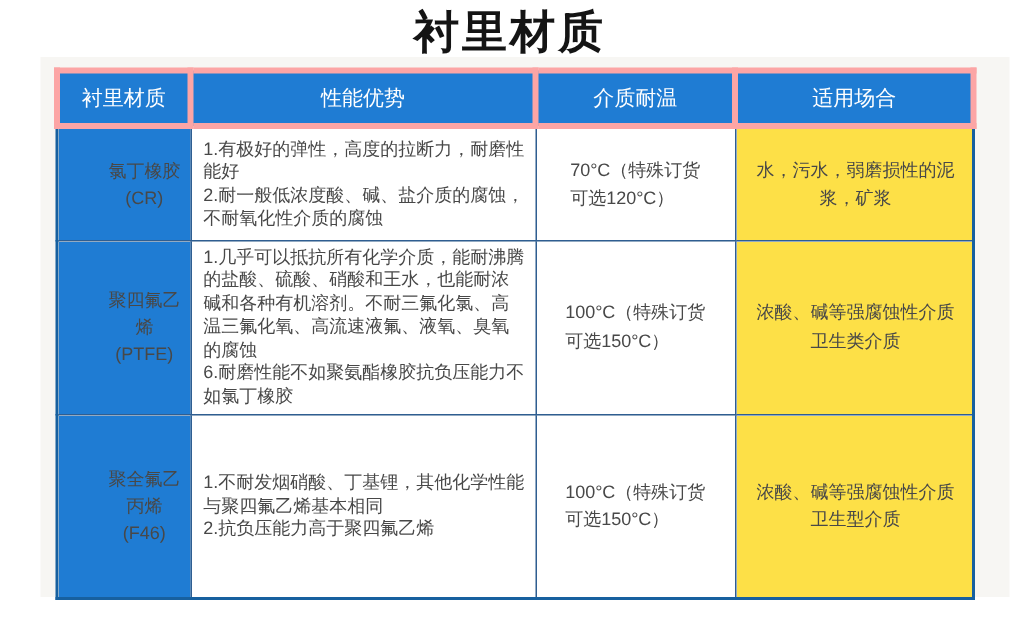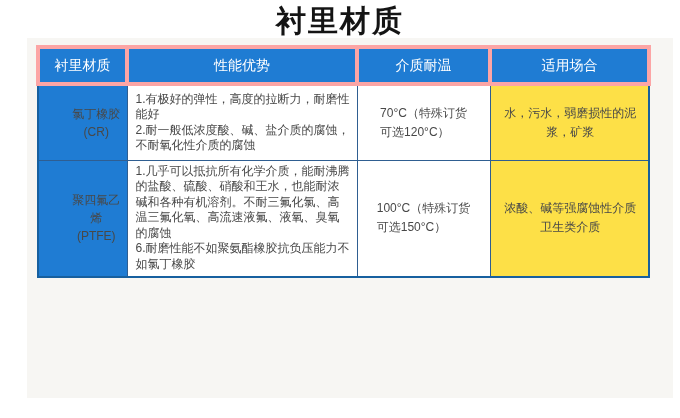--- a/index.html
+++ b/index.html
@@ -98,14 +98,29 @@
     <td class="perf">
           <div>1.几乎可以抵抗所有化学介质，能耐沸腾的盐酸、硫酸、硝酸和王水，也能耐浓碱和各种有机溶剂。不耐三氟化氯、高温三氟化氧、高流速液氟、液氧、臭氧的腐蚀</div>
           <div>6.耐磨性能不如聚氨酯橡胶抗负压能力不如氯丁橡胶</div>
         </td>
     <td class="temp"><div class="lines"><div>100°C（特殊订货</div><div>可选150°C）</div></div></td>
     <td class="app">
           <div>浓酸、碱等强腐蚀性介质</div>
           <div>卫生类介质</div>
         </td>
   </tr>
+      <tr>
+    <td class="mat">
+          <div>聚全氟乙丙烯</div>
+          <div>(F46)</div>
+        </td>
+    <td class="perf">
+          <div>1.不耐发烟硝酸、丁基锂，其他化学性能与聚四氟乙烯基本相同</div>
+          <div>2.抗负压能力高于聚四氟乙烯</div>
+        </td>
+    <td class="temp"><div class="lines"><div>100°C（特殊订货</div><div>可选150°C）</div></div></td>
+    <td class="app">
+          <div>浓酸、碱等强腐蚀性介质</div>
+          <div>卫生型介质</div>
+        </td>
+  </tr>
     </tbody>
 </table>
 
 </body></html>

